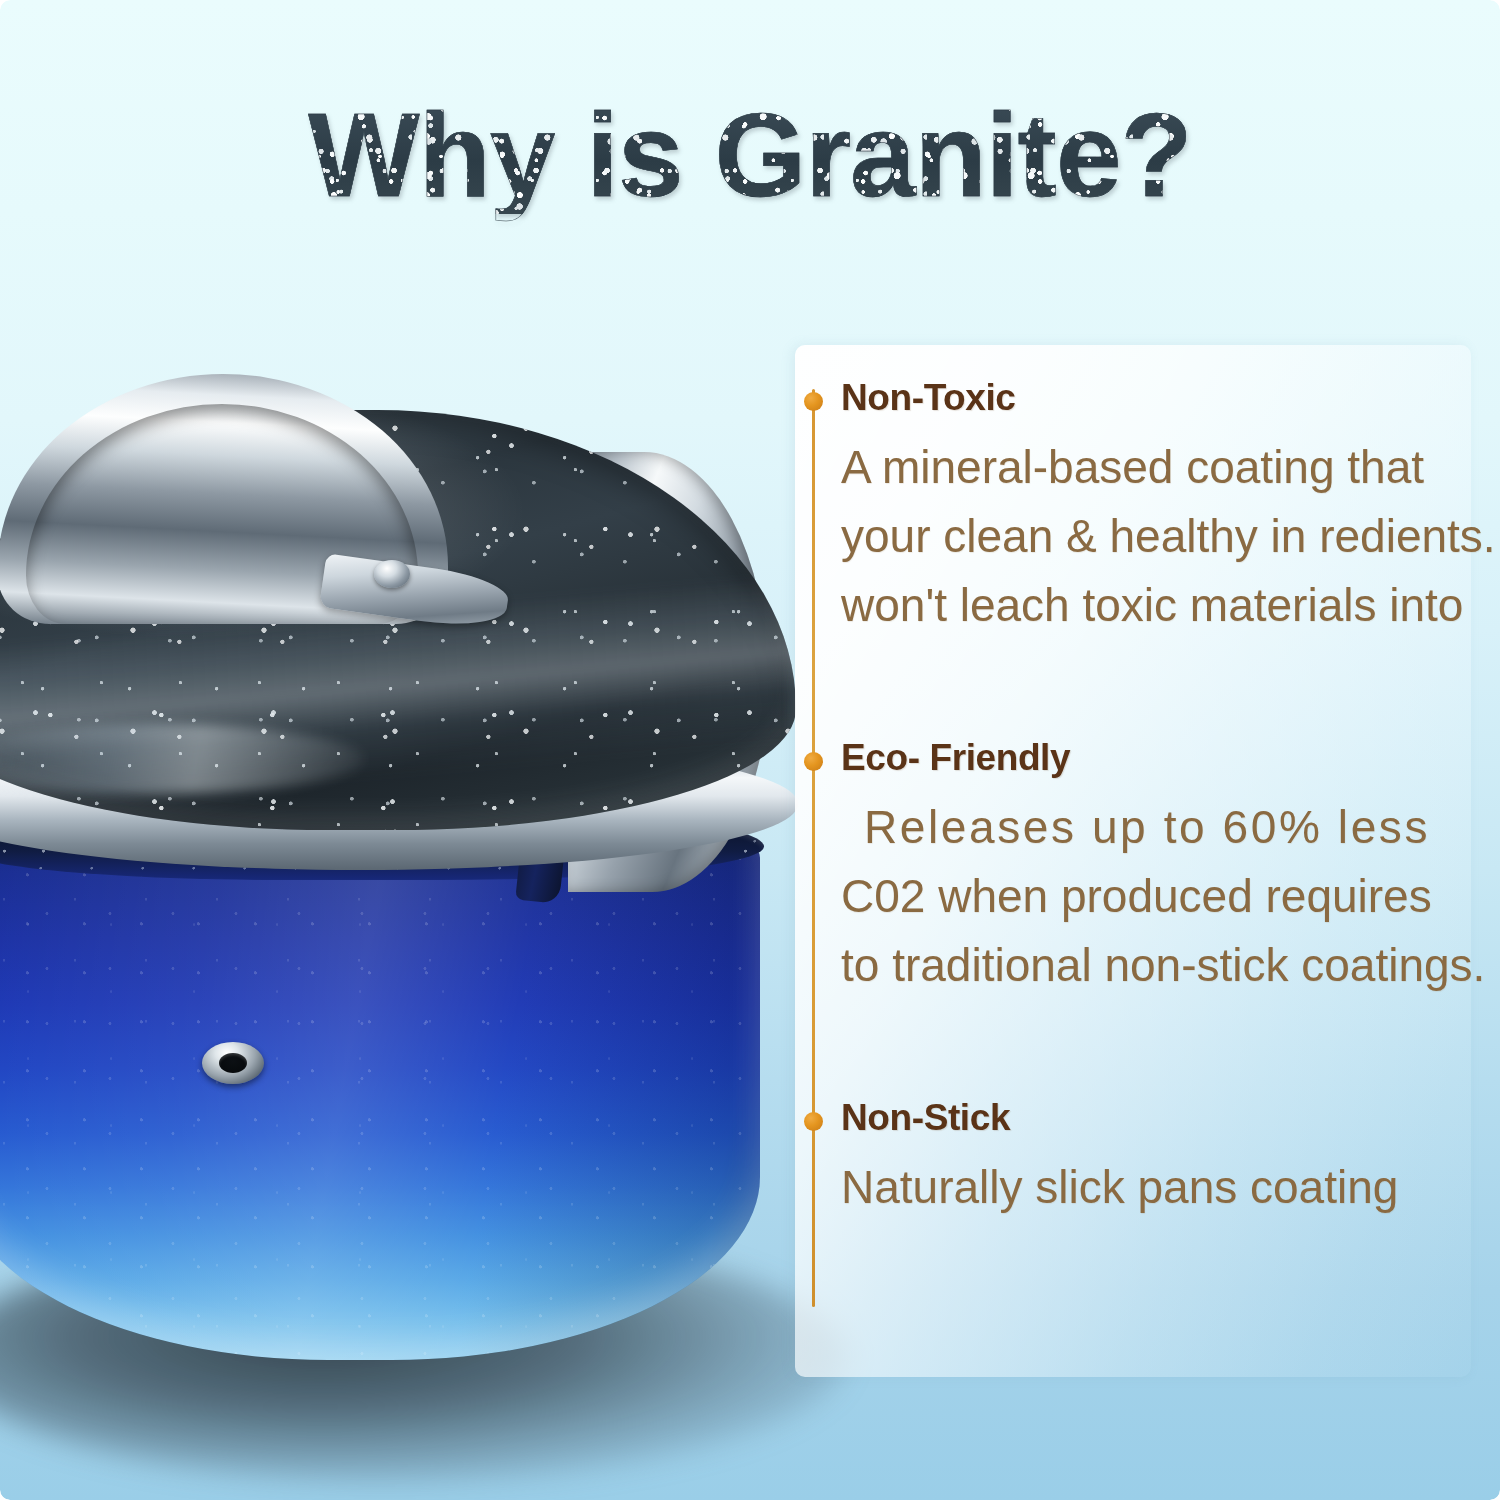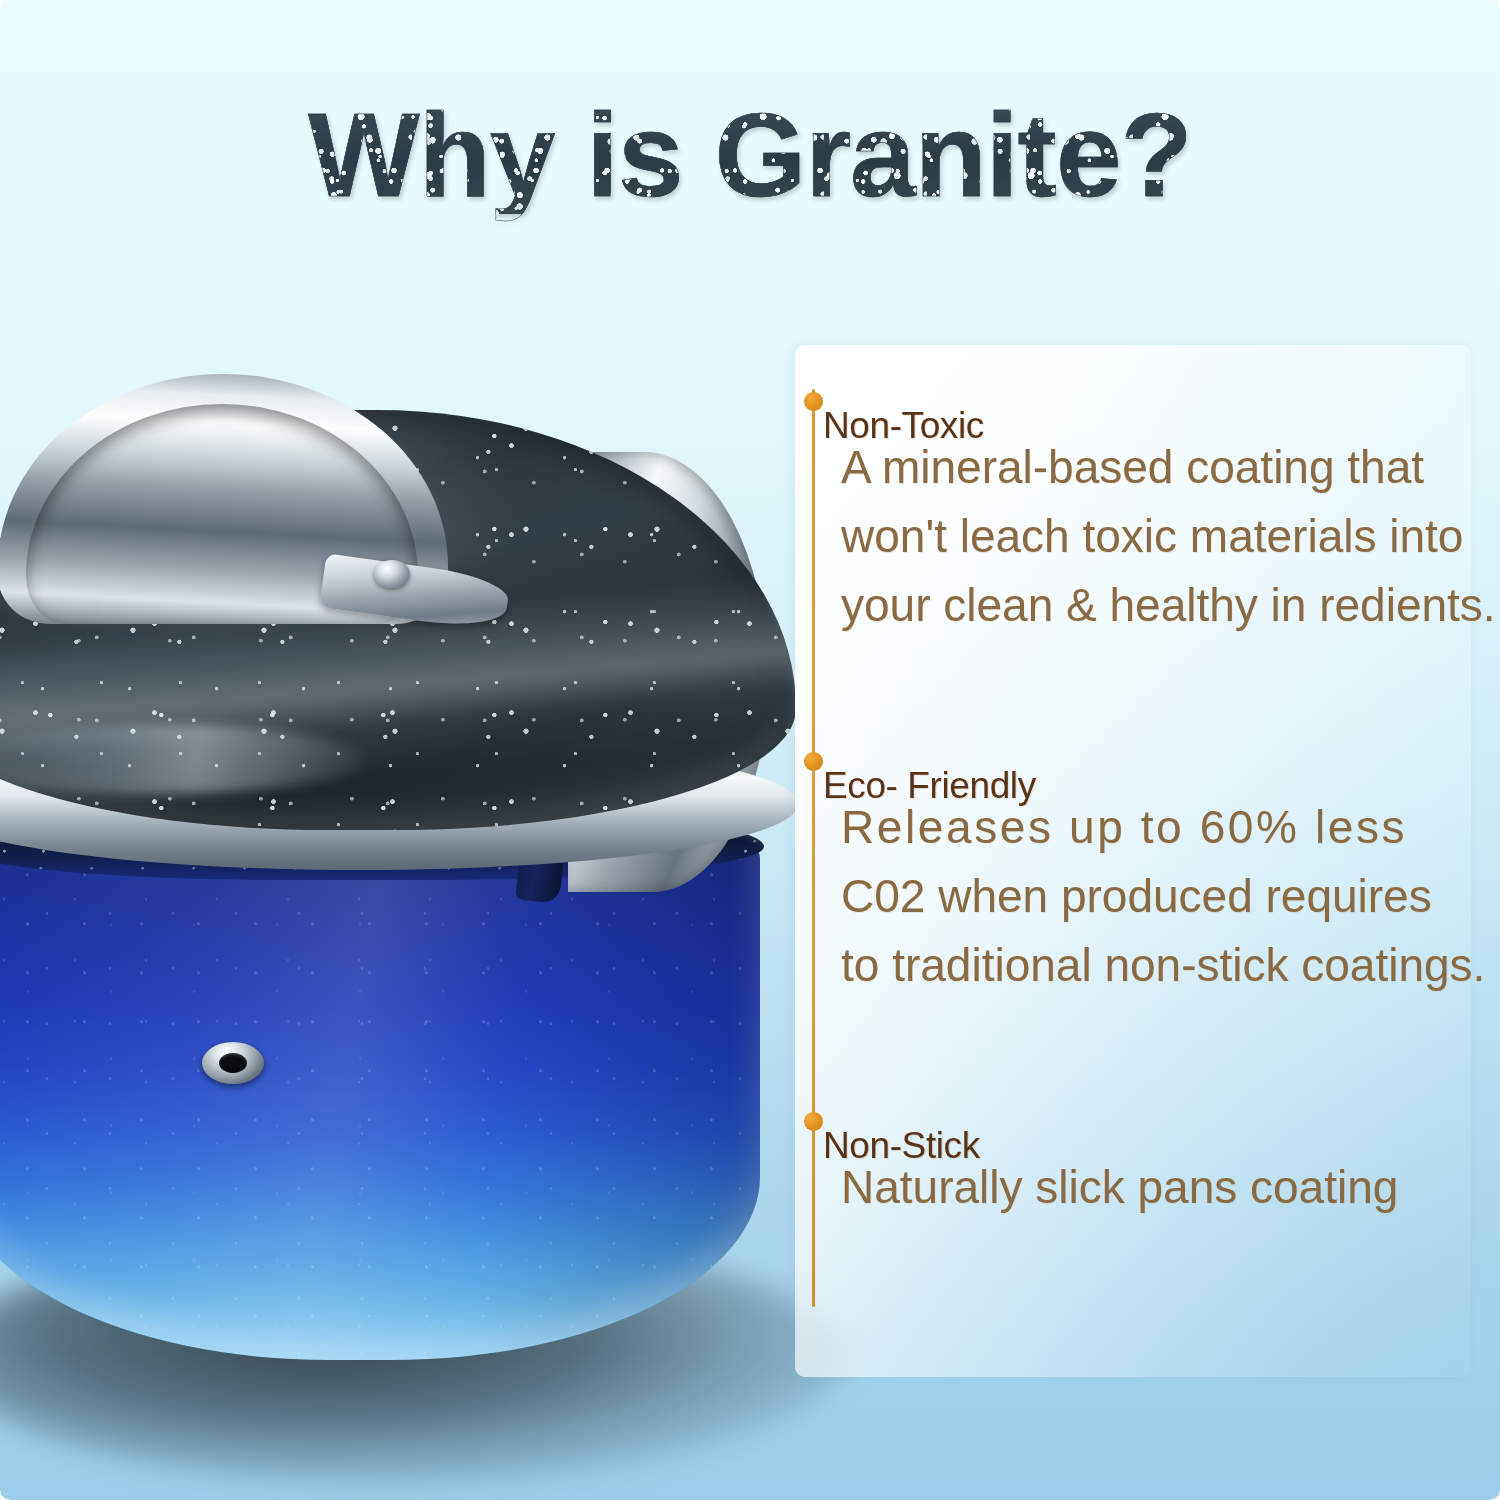--- a/index.html
+++ b/index.html
@@ -363,42 +363,41 @@
     position:absolute;
     left:9px; top:25px;
     width:19px; height:19px;
     border-radius:50%;
     background:radial-gradient(circle at 36% 32%,
       #f0ab42 0%, #e4951f 44%, #d1831a 82%, #bd7415 100%);
   }
 
   .sec-head {
     position:absolute;
-    left:28px; top:10px;
+    left:46px; top:10px;
     font-size:37px;
-    font-weight:normal;
+    font-weight:bold;
     color:#5a3317;
     letter-spacing:-0.4px;
     white-space:nowrap;
     text-shadow:1px 1px 1px rgba(120,90,55,0.18);
-    margin-top:28px;
   }
 
   .sec-body {
     position:absolute;
     left:46px; top:66px;
     width:612px;
     font-size:46px;
     line-height:69px;
     color:#8a6a42;
     text-shadow:0.5px 0.5px 0.8px rgba(150,120,85,0.14);
   }
   .sec-body .ln { display:block; white-space:nowrap; }
   
-  .sec-body .ln.wide { letter-spacing:2.6px; }
+  .sec-body .ln.wide { letter-spacing:2.6px;text-align:center; }
 </style>
 </head>
 <body>
 
 <div id="stage">
 
   <div id="title">Why is Granite?</div>
 
   <div id="cookware">
     <div class="pot-shadow"></div>
@@ -429,22 +428,22 @@
 
   <div id="panel">
 
     <div id="timeline"></div>
 
     <div class="section" id="sec-0">
       <div class="dot"></div>
       <div class="sec-head">Non-Toxic</div>
       <div class="sec-body">
         <span class="ln">A mineral-based coating that</span>
+        <span class="ln">your clean &amp; healthy in redients.</span>
         <span class="ln">won't leach toxic materials into</span>
-        <span class="ln">your clean &amp; healthy in redients.</span>
       </div>
     </div>
 
     <div class="section" id="sec-1">
       <div class="dot"></div>
       <div class="sec-head">Eco- Friendly</div>
       <div class="sec-body">
         <span class="ln wide">Releases up to 60% less</span>
         <span class="ln">C02 when produced requires</span>
         <span class="ln">to traditional non-stick coatings.</span>

